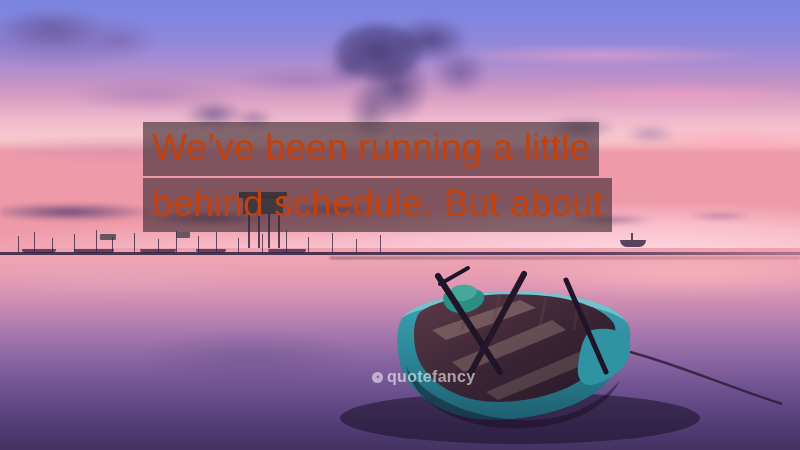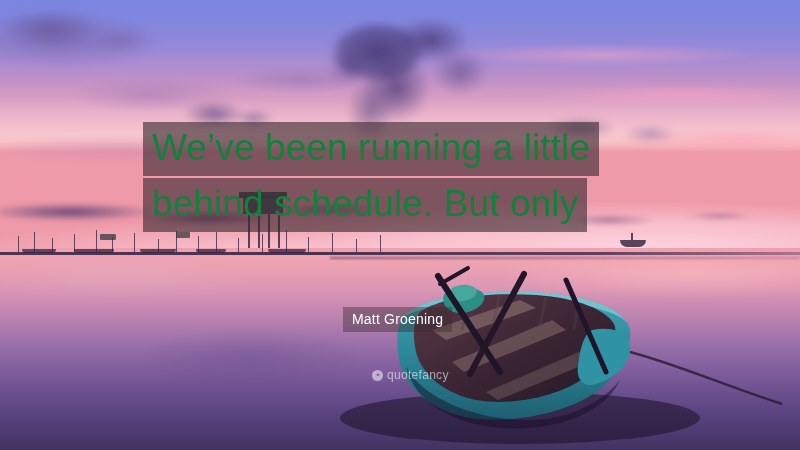--- a/index.html
+++ b/index.html
@@ -190,21 +190,21 @@
   .quote {
     position: absolute;
     left: 143px;
     top: 122px;
     width: 560px;
   }
   .qline {
     display: table;
     font-size: 37px;
     line-height: 49px;
-    color: #15803d;
+    color: #c2410c;
     font-weight: 300;
     letter-spacing: .1px;
     padding: 1px 9px 4px 9px;
     margin-bottom: 2px;
     background: rgba(58,42,48,.62);
     white-space: nowrap;
   }
 
   .attribution {
     position: absolute;
@@ -232,24 +232,24 @@
     opacity: .62;
   }
   .wm-badge {
     width: 11px; height: 11px; border-radius: 50%;
     background: rgba(255,255,255,.85);
     display: flex; align-items: center; justify-content: center;
     font-size: 6px; color: rgba(120,90,120,.95); font-weight: 700;
     letter-spacing: -.5px;
   }
   .wm-text {
-    font-size: 12px;
+    font-size: 16px;
     color: rgba(255,255,255,.92);
     letter-spacing: .3px;
-    font-weight: 400;
+    font-weight: 700;
   }
 </style>
 </head>
 <body>
 
 <div id="poster">
 
   <div class="layer sky"></div>
   <div class="layer clouds-hi"></div>
   <div class="cloud-left-top"></div>
@@ -357,23 +357,22 @@
 
       <path d="M630,352 C676,364 726,386 782,404" stroke="rgba(40,26,48,.8)" stroke-width="2.5" fill="none"></path>
 
       <path d="M406,366 C420,396 470,418 520,420 C566,422 600,404 620,380
                C606,412 556,432 502,428 C452,424 414,402 406,366 Z" fill="rgba(20,12,30,.45)"></path>
     </svg>
   </div>
 
   <div class="quote">
     <div class="qline">We’ve been running a little</div>
-    <div class="qline">behind schedule. But only</div>
+    <div class="qline">behind schedule. But about</div>
   </div>
 
-  <div class="attribution">Matt Groening</div>
 
   <div class="watermark">
     <span class="wm-badge">❝</span>
     <span class="wm-text">quotefancy</span>
   </div>
 
 </div>
 
 </body></html>

